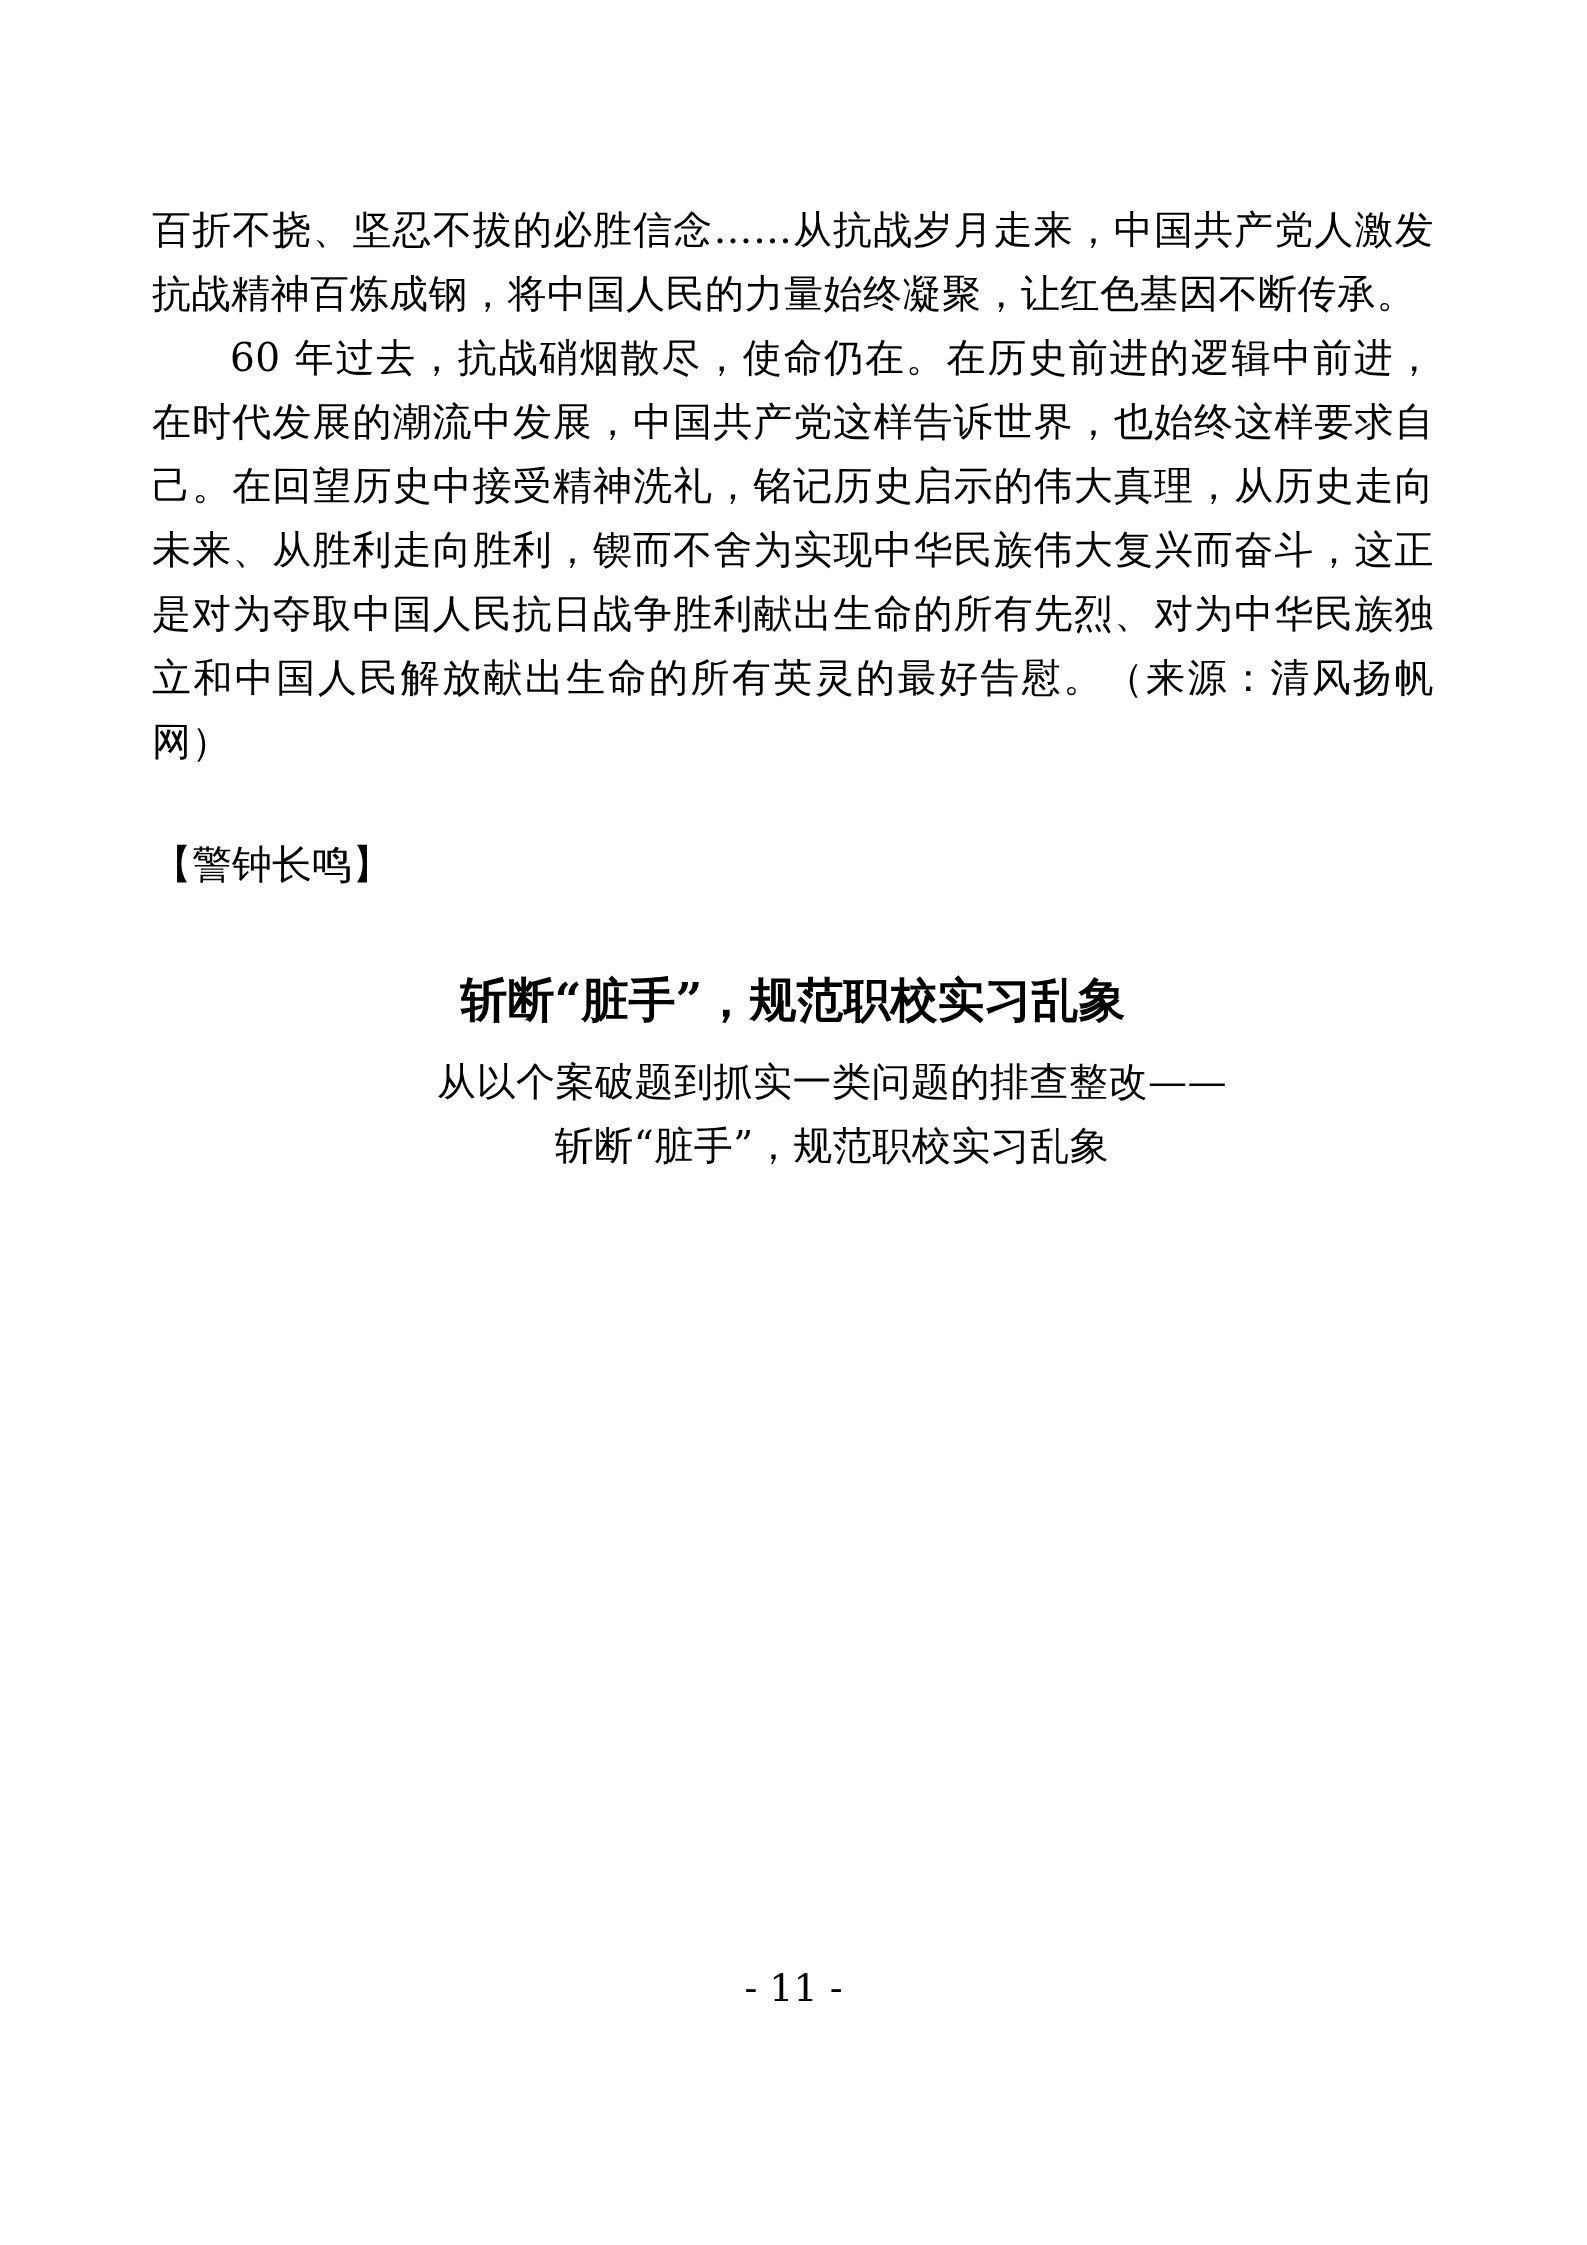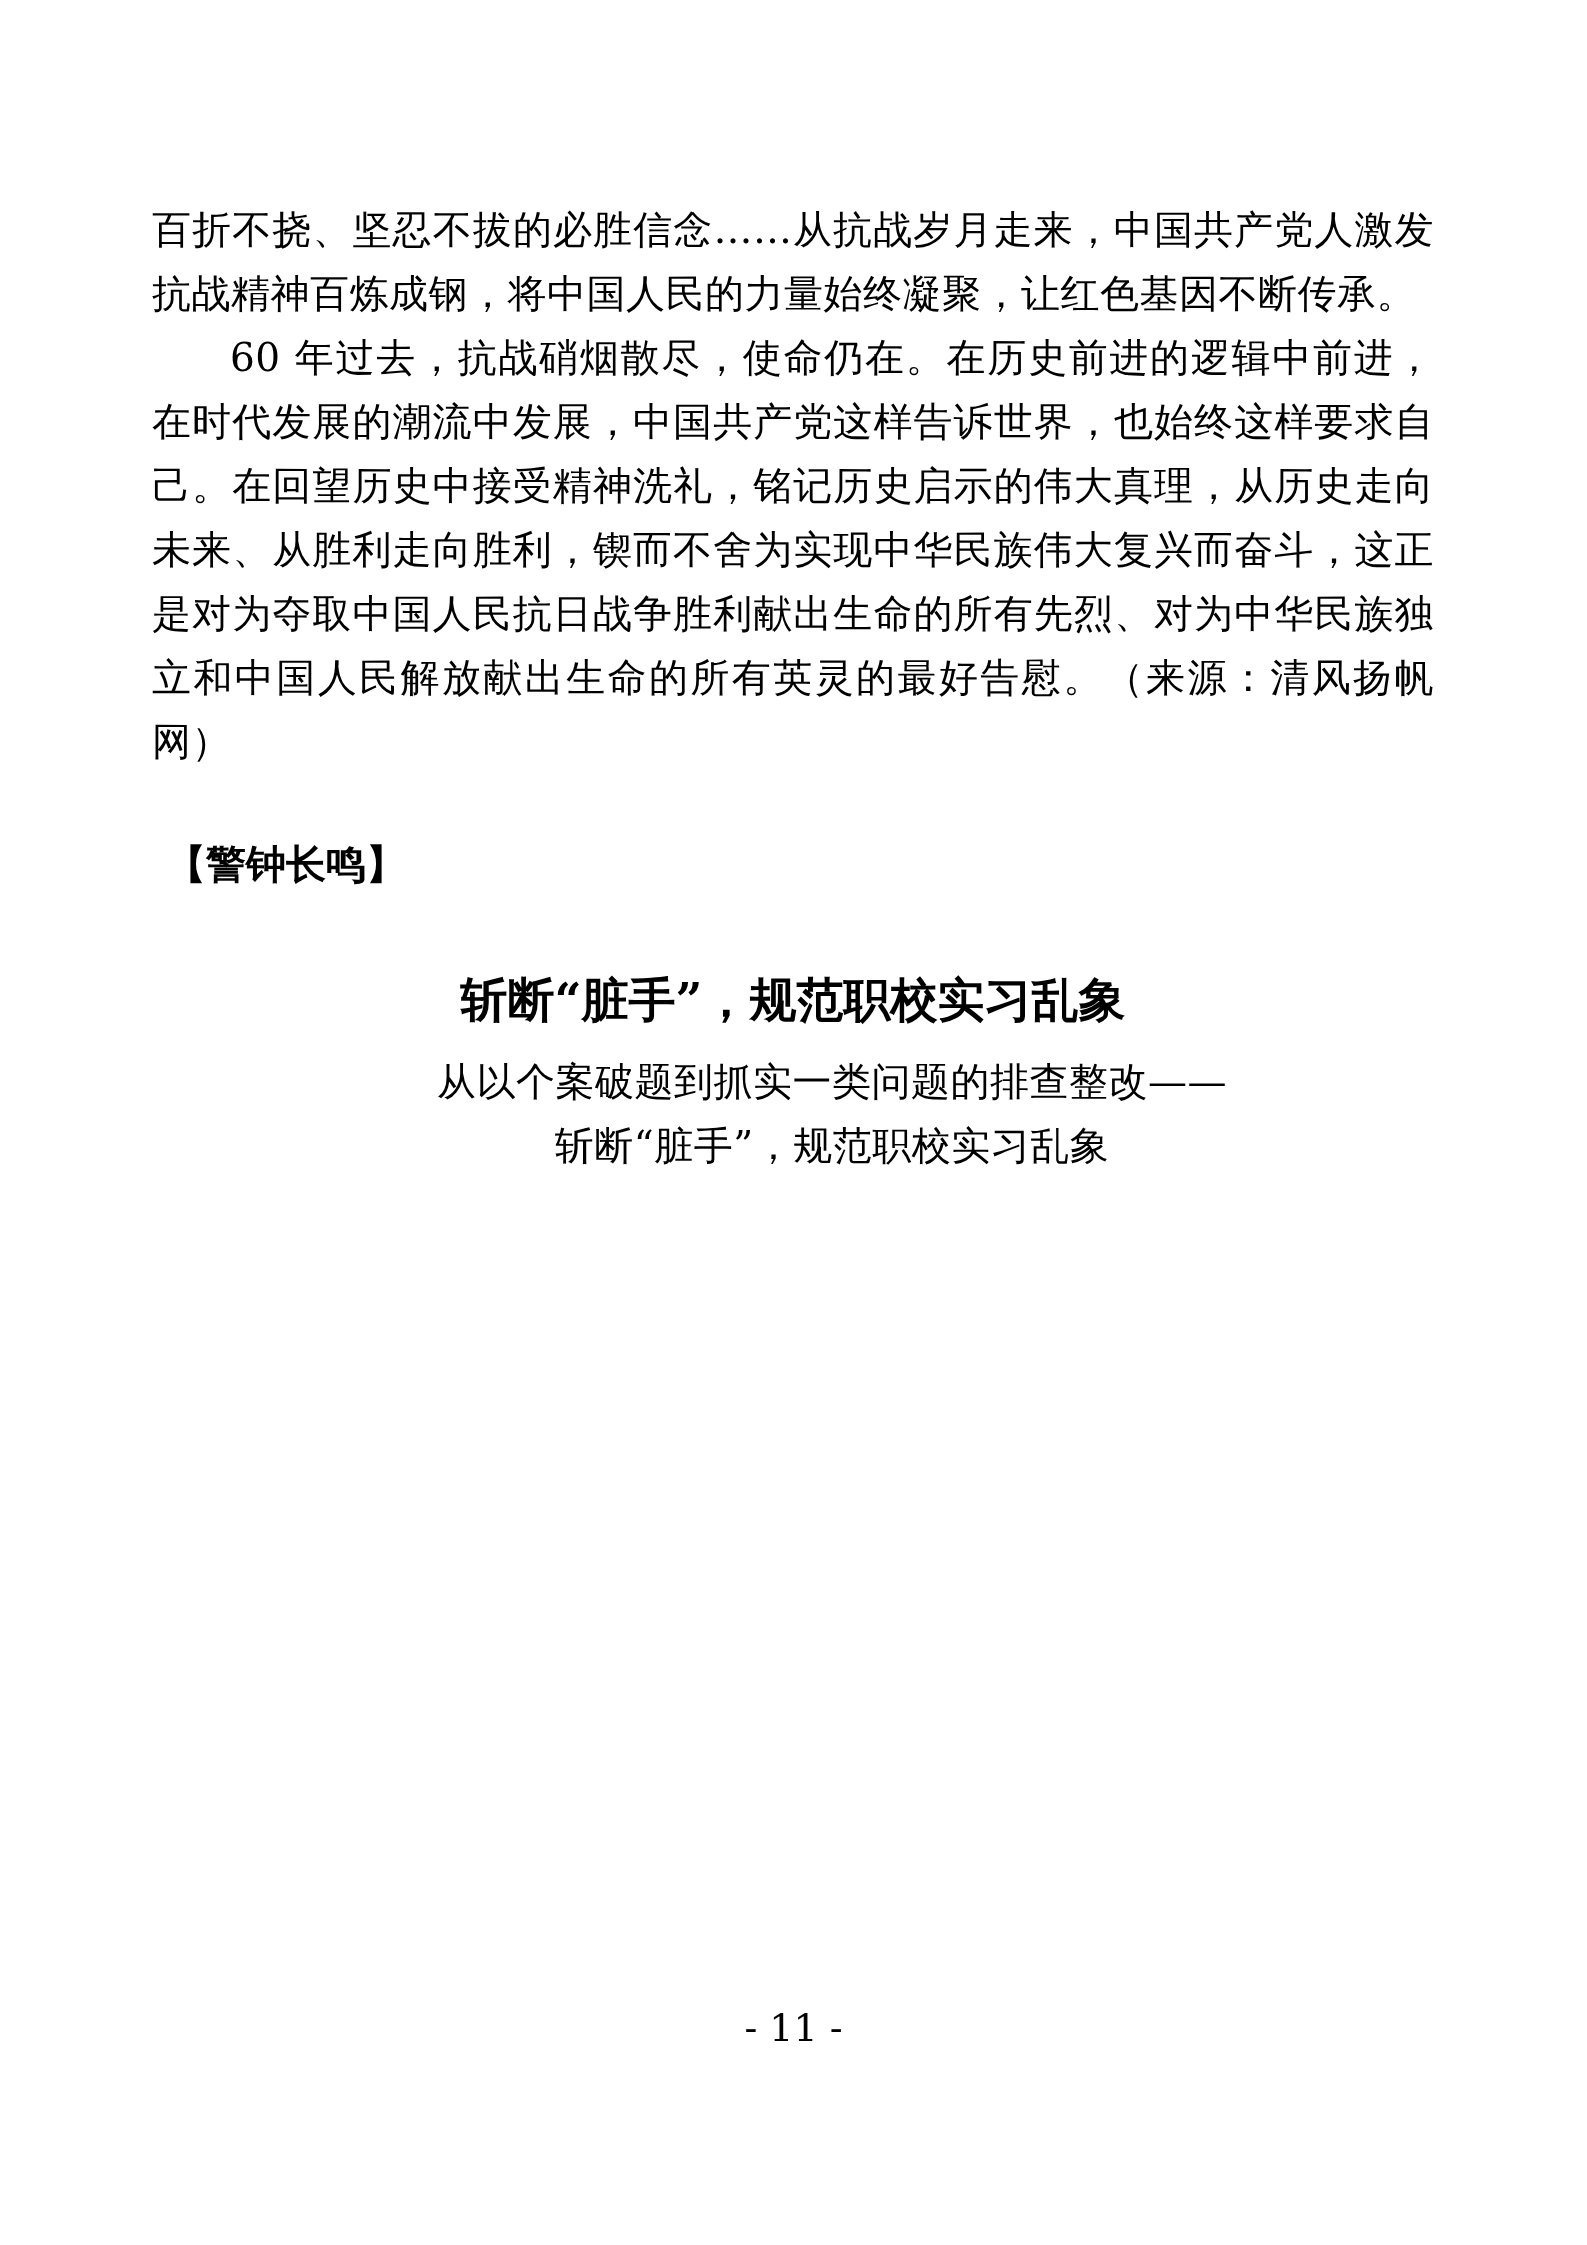--- a/index.html
+++ b/index.html
@@ -32,43 +32,42 @@
     text-align: justify;
     margin: 0;
     letter-spacing: 0.5px;
   }
   .para.indent {
     text-indent: 2em;
   }
   .section-label {
     font-size: 40px;
     line-height: 64px;
-    margin: 58px 0 0 14px;
+    margin: 58px 0 0 0;
     text-align: left;
-    font-weight: bold;
   }
   .article-title {
     font-size: 47px;
     line-height: 64px;
     font-weight: bold;
     text-align: center;
     margin: 72px 0 18px 0;
   }
   .dek-line {
     font-size: 39px;
     line-height: 64px;
     text-indent: 2em;
     margin: 0;
     text-align: center;
     letter-spacing: 0.5px;
   }
   .page-footer {
     position: absolute;
     left: 0;
-    top: 1996px;
+    top: 1956px;
     width: 100%;
     text-align: center;
     font-size: 38px;
     line-height: 64px;
   }
 </style>
 </head>
 <body>
 
 <div class="page">

